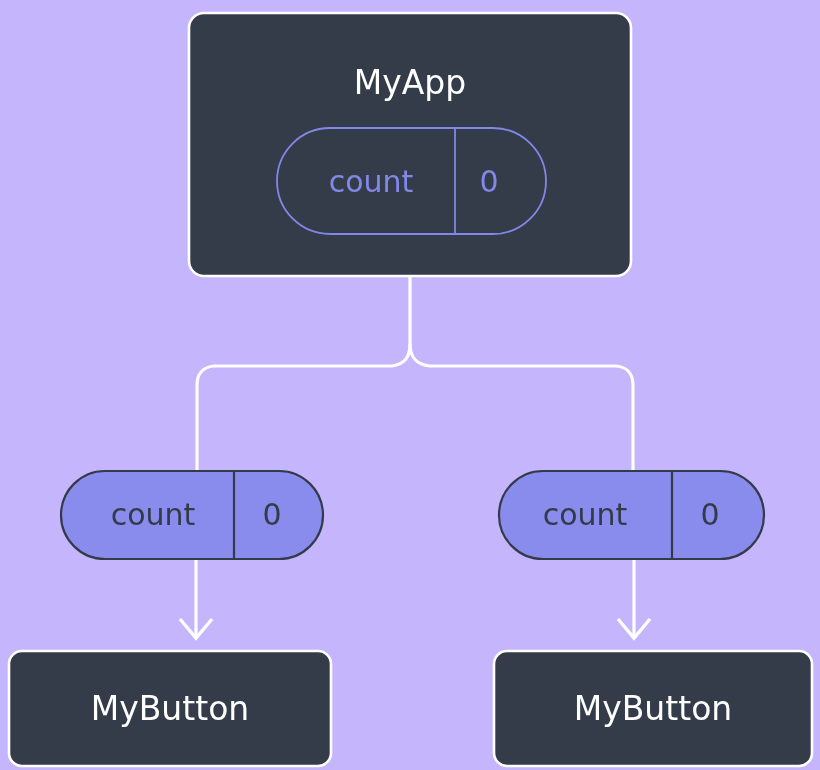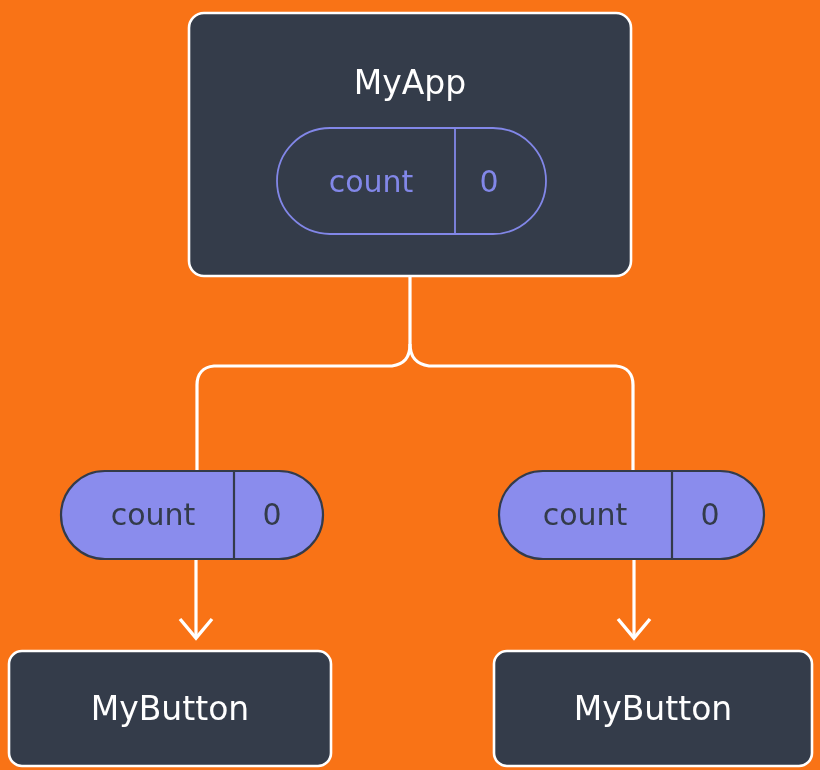--- a/index.html
+++ b/index.html
@@ -11,21 +11,21 @@
   body {
     width: 820px;
     height: 770px;
     overflow: hidden;
     font-family: "DejaVu Sans", sans-serif;
   }
   #diagram-root {
     position: relative;
     width: 820px;
     height: 770px;
-    background: #f97316;
+    background: #c4b5fd;
   }
   svg#tree-svg {
     display: block;
     width: 820px;
     height: 770px;
   }
   .node-box-rect {
     fill: #343c4a;
     stroke: #ffffff;
     stroke-width: 2.6;

